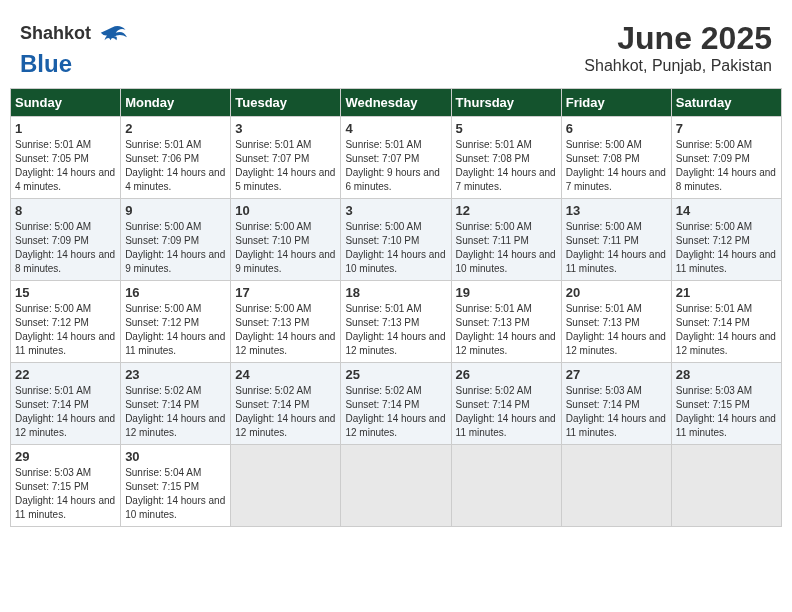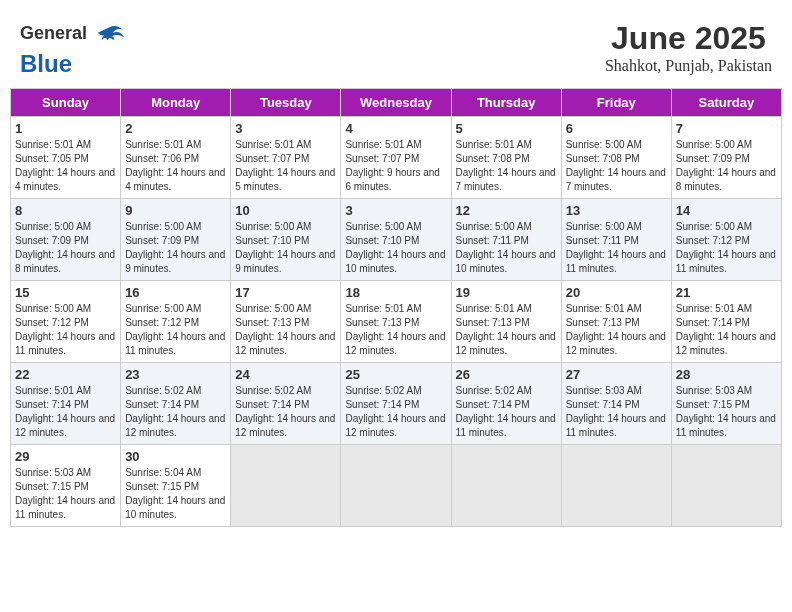--- a/index.html
+++ b/index.html
@@ -19,44 +19,43 @@
     .logo {
       display: flex;
       align-items: center;
     }
     .logo-icon {
       width: 30px;
       height: 30px;
       margin-left: 2px;
     }
     .title-block {
-      text-align: center;
+      text-align: right;
     }
     .month-title {
       font-size: 32px;
       font-weight: bold;
       color: #333;
     }
     .location-title {
       font-size: 16px;
       color: #333;
-      font-family: Liberation Serif, serif;
     }
     .calendar {
       width: 100%;
       border-collapse: collapse;
       margin-top: 5px;
     }
     .calendar th {
-      background-color: #a21caf;
+      background-color: #14532d;
       color: #fff;
       padding: 6px 4px;
       font-size: 13px;
       font-weight: bold;
-      text-align: center;
+      text-align: left;
       border: 1px solid #ccc;
     }
     .calendar td {
       vertical-align: top;
       padding: 4px 4px;
       font-size: 10px;
       color: #333;
       border: 1px solid #ccc;
       width: 110px;
       min-height: 80px;
@@ -79,21 +78,21 @@
     .empty-cell {
       background: #e8e8e8 !important;
     }
   </style>
 </head>
 <body>
 
 <div class="header">
   <div class="logo">
     <div>
-      <span style="font-size:18px;font-weight:bold;color:#333;">General</span>
+      <span style="font-size:18px;font-weight:bold;color:#333;">Shahkot</span>
       <svg class="logo-icon" viewBox="0 0 40 30" style="display:inline-block;vertical-align:middle;margin:0 2px;">
         <path d="M20,5 Q30,0 38,8 Q30,5 25,12 Q35,8 40,18 Q30,12 22,18 Q28,15 26,22 Q20,16 18,22 Q16,16 10,22 Q12,14 18,14 Q10,18 5,12 Q14,8 20,5Z" fill="#1a5fa8"></path>
       </svg>
       <br><span style="font-size:24px;font-weight:bold;color:#1a5fa8;">Blue</span>
     </div>
   </div>
   <div class="title-block">
     <div class="month-title">June 2025</div>
     <div class="location-title">Shahkot, Punjab, Pakistan</div>
   </div>

